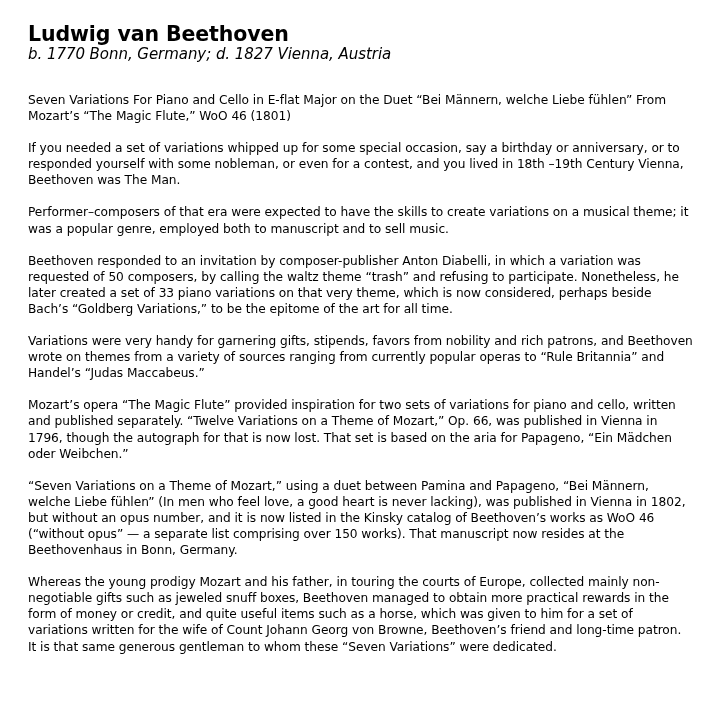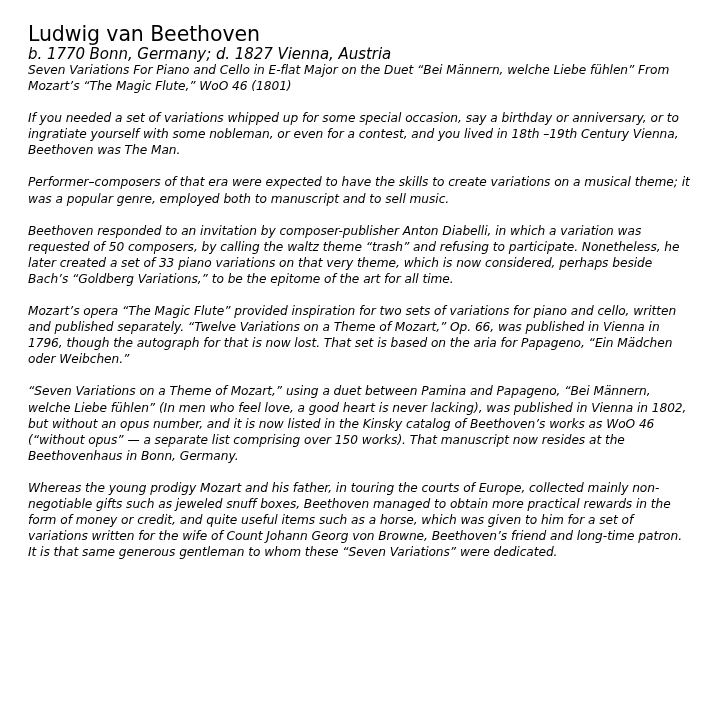--- a/index.html
+++ b/index.html
@@ -13,53 +13,54 @@
       overflow: hidden;
       font-family: "DejaVu Sans", sans-serif;
       color: #000000;
     }
     .page {
       padding: 22px 0 0 28px;
       width: 665px;
     }
     h1 {
       font-family: "DejaVu Sans", sans-serif;
-      font-weight: normal;
+      font-weight: bold;
       font-size: 20.5px;
       line-height: 24px;
       margin: 0;
       letter-spacing: -0.1px;
     }
     .subtitle {
       font-style: italic;
       font-size: 15px;
       line-height: 16px;
       margin: 0 0 0 0;
       letter-spacing: -0.05px;
     }
     .body {
-      font-style: italic;
+      margin-top: 30px;
     }
     p {
       font-size: 12.2px;
       line-height: 16.1px;
       margin: 0 0 16px 0;
       letter-spacing: -0.05px;
       word-spacing: 0px;
     }
   </style>
 </head>
 <body>
 
 <div class="page">
   <h1>Ludwig van Beethoven</h1>
   <div class="subtitle">b. 1770 Bonn, Germany; d. 1827 Vienna, Austria</div>
 
   <div class="body">
     <p>Seven Variations For Piano and Cello in E-flat Major on the Duet “Bei Männern, welche Liebe fühlen” From Mozart’s “The Magic Flute,” WoO 46 (1801)</p>
-    <p>If you needed a set of variations whipped up for some special occasion, say a birthday or anniversary, or to ingratiate yourself with some nobleman, or even for a contest, and you lived in 18th –19th Century Vienna, Beethoven was The Man.</p>
+    <p>If you needed a set of variations whipped up for some special occasion, say a birthday or anniversary, or to responded yourself with some nobleman, or even for a contest, and you lived in 18th –19th Century Vienna, Beethoven was The Man.</p>
     <p>Performer–composers of that era were expected to have the skills to create variations on a musical theme; it was a popular genre, employed both to manuscript and to sell music.</p>
     <p>Beethoven responded to an invitation by composer-publisher Anton Diabelli, in which a variation was requested of 50 composers, by calling the waltz theme “trash” and refusing to participate. Nonetheless, he later created a set of 33 piano variations on that very theme, which is now considered, perhaps beside Bach’s “Goldberg Variations,” to be the epitome of the art for all time.</p>
+    <p>Variations were very handy for garnering gifts, stipends, favors from nobility and rich patrons, and Beethoven wrote on themes from a variety of sources ranging from currently popular operas to “Rule Britannia” and Handel’s “Judas Maccabeus.”</p>
     <p>Mozart’s opera “The Magic Flute” provided inspiration for two sets of variations for piano and cello, written and published separately. “Twelve Variations on a Theme of Mozart,” Op. 66, was published in Vienna in 1796, though the autograph for that is now lost. That set is based on the aria for Papageno, “Ein Mädchen oder Weibchen.”</p>
     <p>“Seven Variations on a Theme of Mozart,” using a duet between Pamina and Papageno, “Bei Männern, welche Liebe fühlen” (In men who feel love, a good heart is never lacking), was published in Vienna in 1802, but without an opus number, and it is now listed in the Kinsky catalog of Beethoven’s works as WoO 46 (“without opus” — a separate list comprising over 150 works). That manuscript now resides at the Beethovenhaus in Bonn, Germany.</p>
     <p>Whereas the young prodigy Mozart and his father, in touring the courts of Europe, collected mainly non-negotiable gifts such as jeweled snuff boxes, Beethoven managed to obtain more practical rewards in the form of money or credit, and quite useful items such as a horse, which was given to him for a set of variations written for the wife of Count Johann Georg von Browne, Beethoven’s friend and long-time patron. It is that same generous gentleman to whom these “Seven Variations” were dedicated.</p>
   </div>
 </div>
 
 </body></html>

